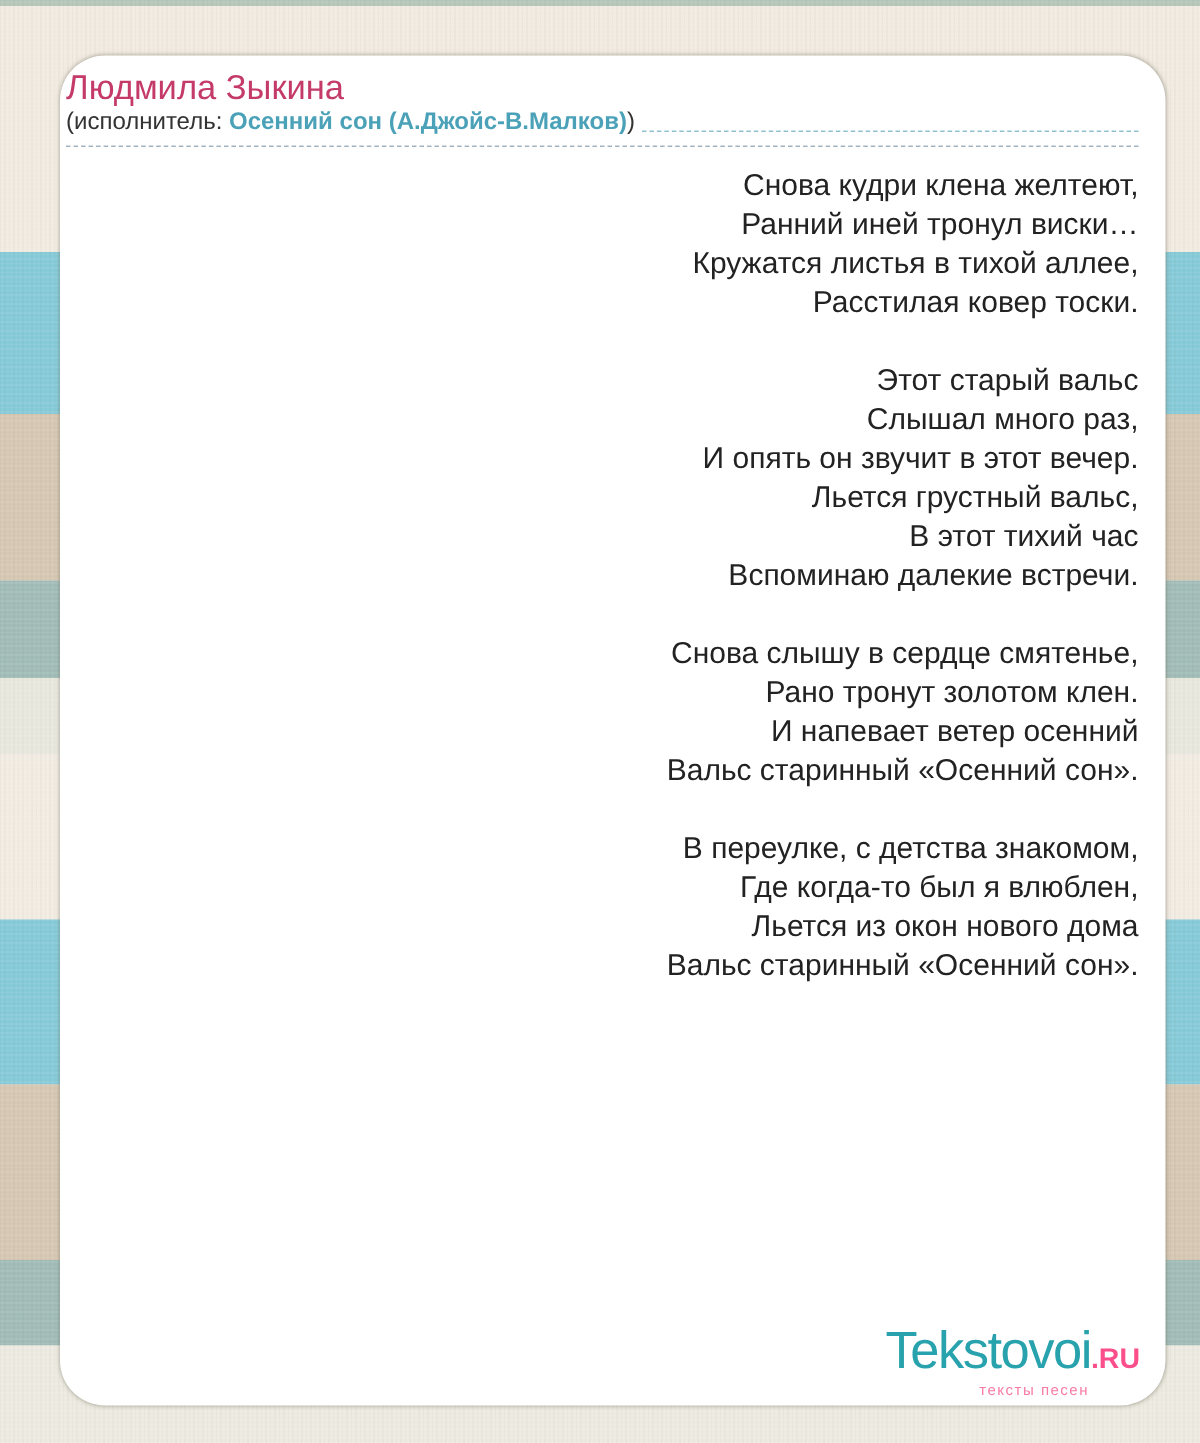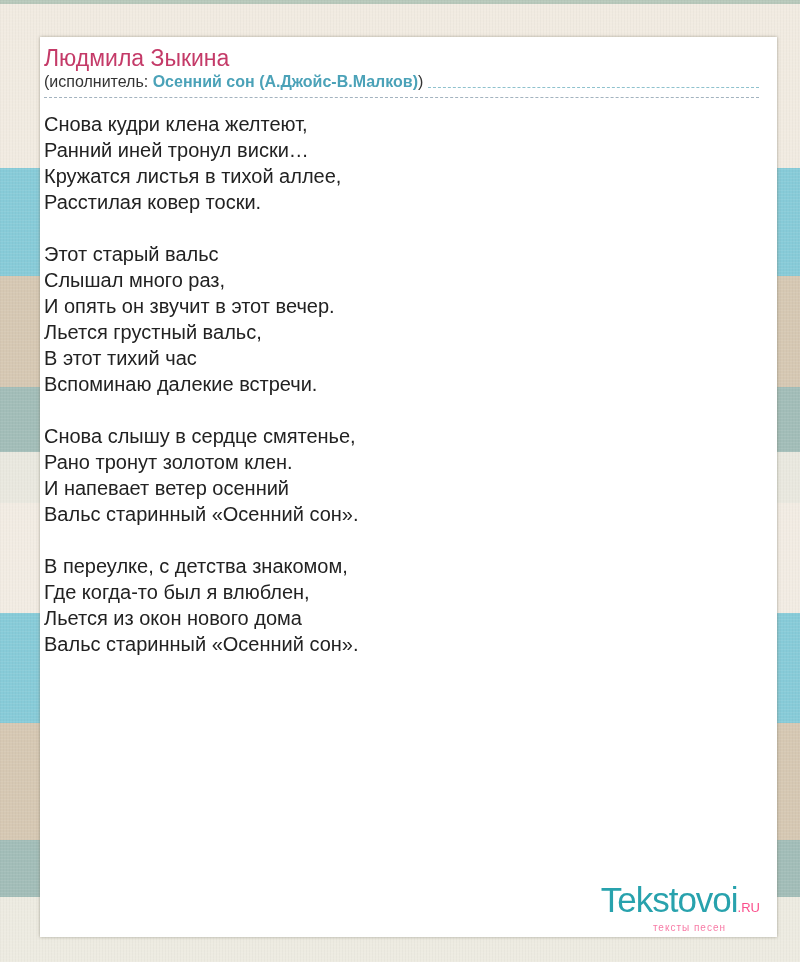--- a/index.html
+++ b/index.html
@@ -23,20 +23,21 @@
   .stripe { width: 100%; }
 
   
   .card {
     position: absolute; left: 40px; top: 37px;
     width: 737px; height: 900px;
     background: var(--card-bg, #fff);
     box-shadow: 0 0 3px rgba(110,105,90,.55);
     padding: 6px 18px 0 4px;
     z-index: 1;
+    border-radius: 30px;
   }
 
   .song-header {
     border-bottom: 1px dashed var(--dash-separator, #a3b3bf);
     padding-bottom: 5px;
   }
   h1.artist {
     margin: 0; padding-top: 2px;
     font-size: 23px; line-height: 26px; font-weight: 400;
     color: var(--title, #c43a68);
@@ -49,33 +50,34 @@
   .song-link { color: var(--link, #4ba2b8); text-decoration: none; font-weight: bold; }
   .dot-leader {
     flex: 1 1 auto; height: 12px; margin-left: 5px;
     border-bottom: 1px dashed var(--dot-leader, #8fc2ce);
   }
 
   .lyrics {
     margin-top: 13px;
     font-size: 20px; line-height: 26px;
     color: var(--text, #222);
+    text-align: right;
   }
   .stanza { margin: 0 0 26px 0; }
 
   
   .logo { position: absolute; right: 17px; bottom: 0; text-align: right; cursor: pointer; }
   .logo-main { line-height: 34px; white-space: nowrap; }
   .logo-name {
     font-size: 35px; font-weight: normal; letter-spacing: -1px;
     color: var(--logo-teal, #28a2ad);
     text-align: right;
   }
   .logo-domain {
-    font-size: 13px; font-weight: normal; letter-spacing: 0;
+    font-size: 19px; font-weight: bold; letter-spacing: 0;
     color: var(--logo-pink, #fb4f8c);
   }
   .logo-tagline {
     font-size: 10px; line-height: 13px; font-weight: normal;
     letter-spacing: 1px; margin-top: -4px; padding-bottom: 3px; padding-right: 34px;
     color: var(--tagline-pink, #f87ba6);
   }
 </style>
 </head>
 <body>

